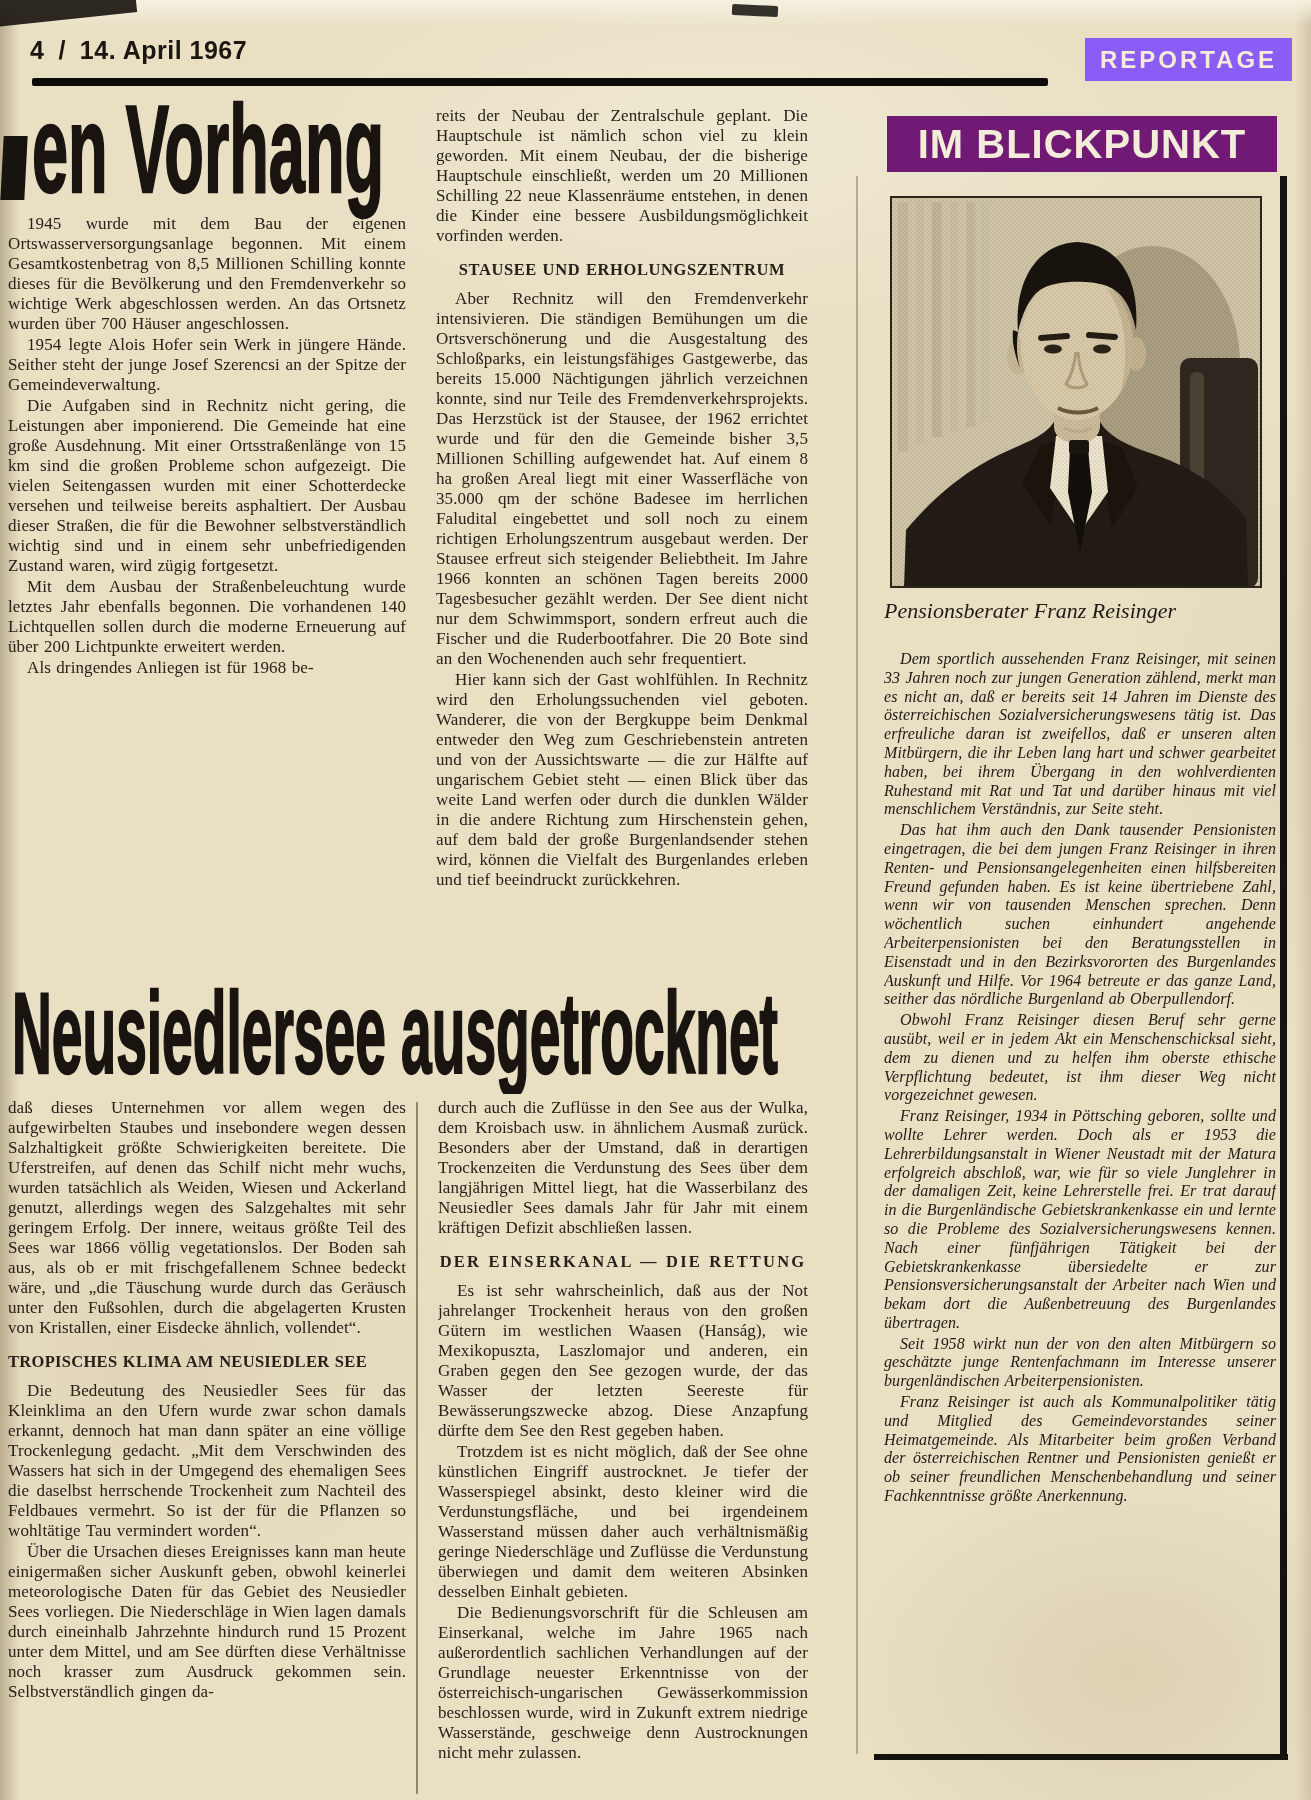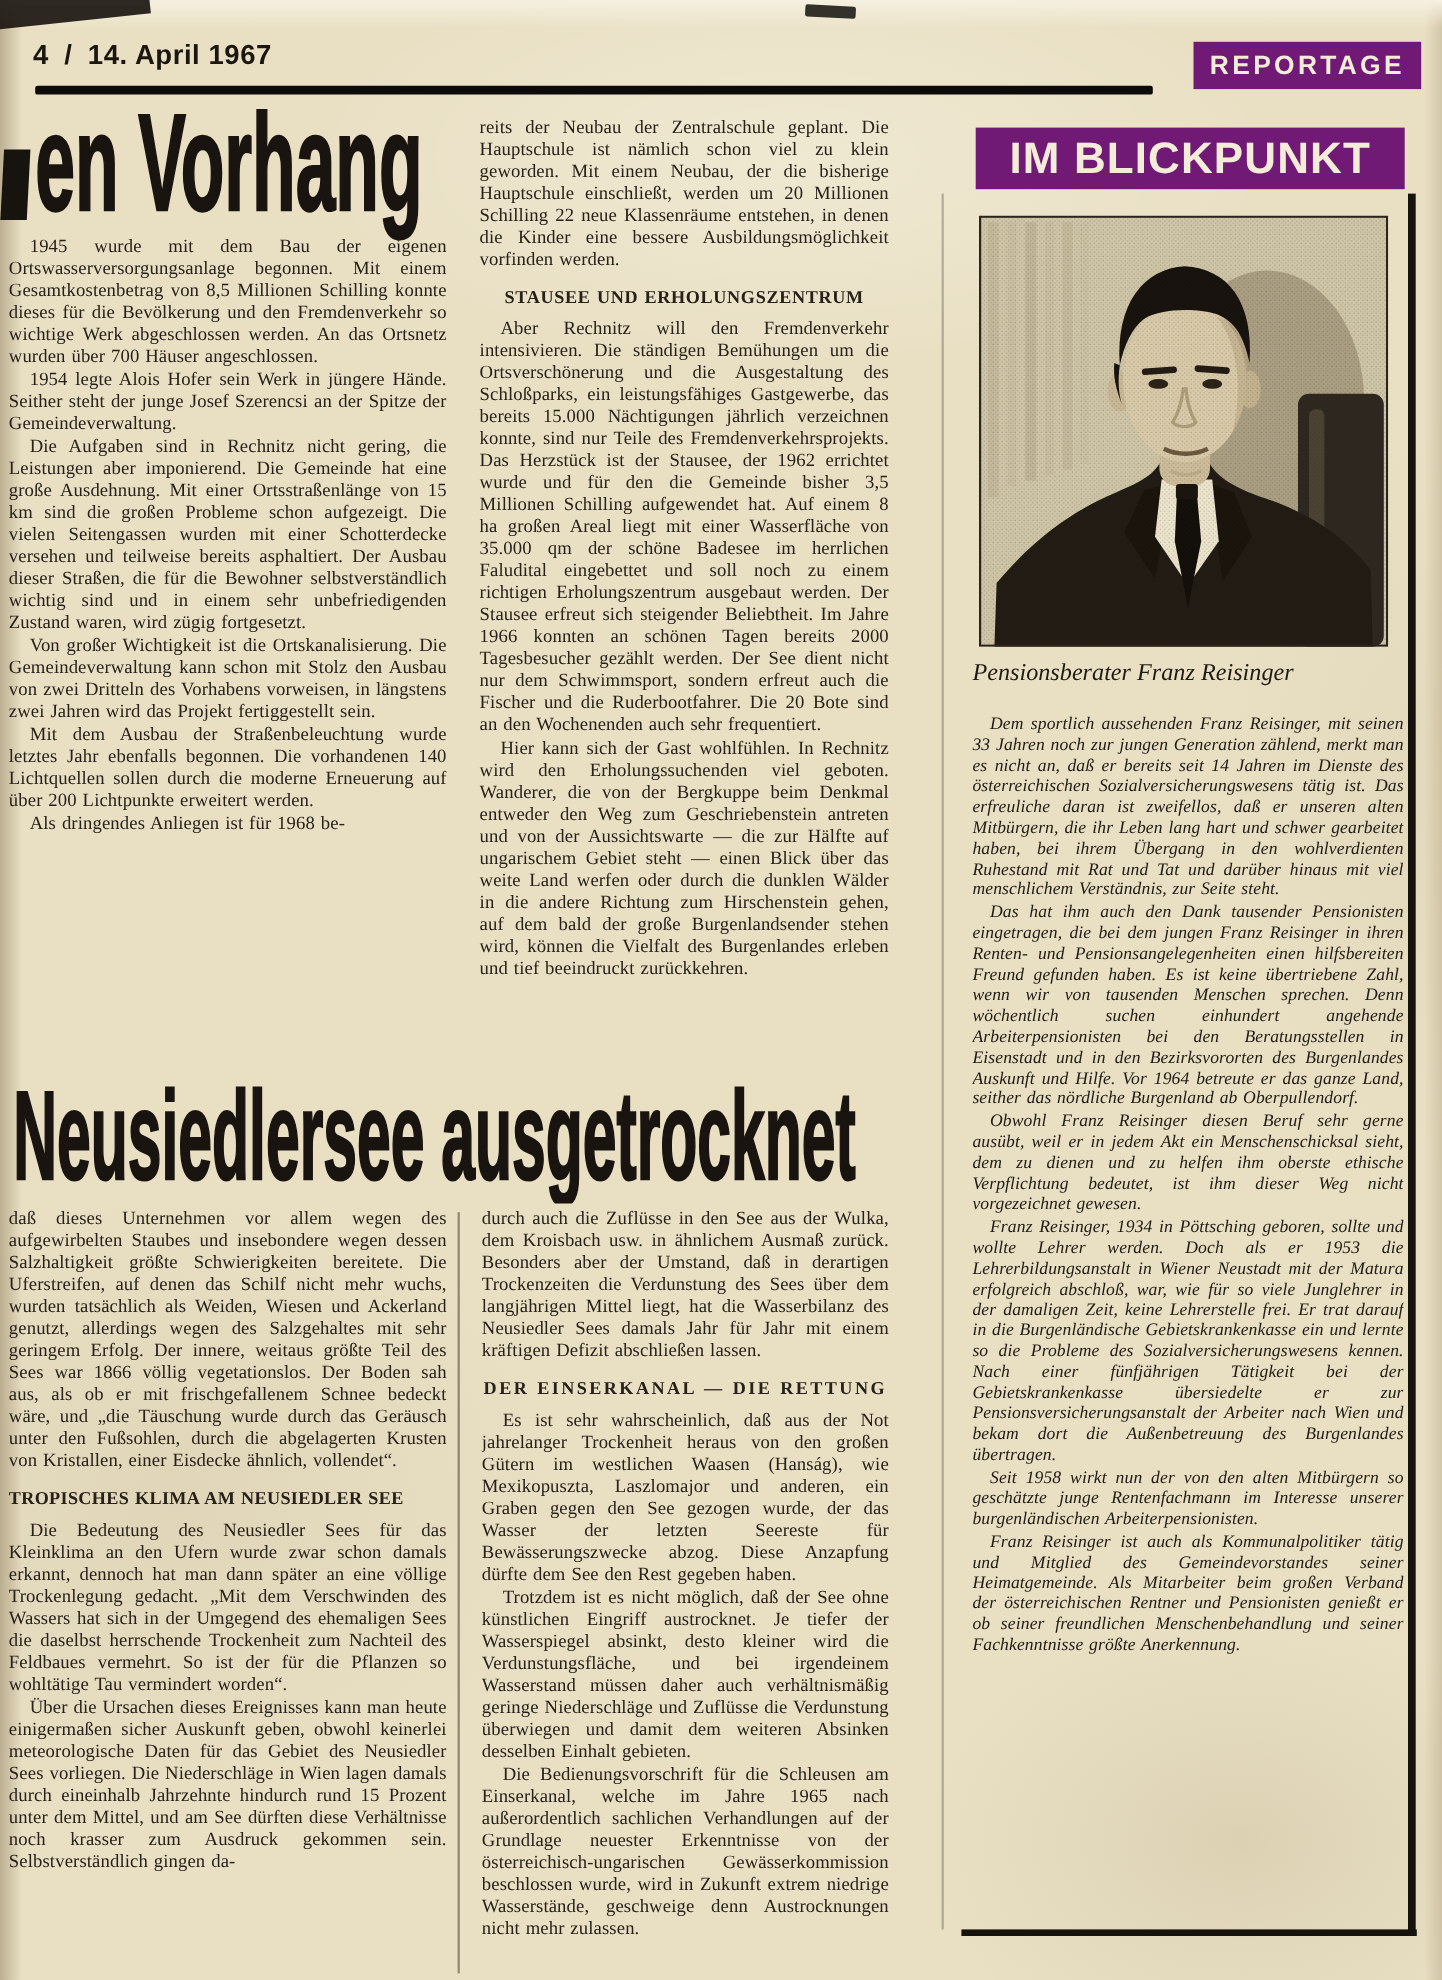--- a/index.html
+++ b/index.html
@@ -17,21 +17,21 @@
     color:#241e16;
   }
   .abs{position:absolute;}
   
   #top-band{left:0;top:0;width:1311px;height:26px;background:linear-gradient(180deg,#f5f0e0,rgba(245,240,224,0));}
   #corner-smudge{left:-14px;top:-10px;width:150px;height:30px;background:#17120d;transform:rotate(-6deg);opacity:.9;}
   #top-speck{left:732px;top:5px;width:46px;height:11px;background:#12100c;transform:rotate(3deg);opacity:.85;border-radius:2px;}
   #header-meta{left:30px;top:36px;font-family:"Liberation Sans",sans-serif;font-weight:bold;font-size:25px;color:#1b1610;letter-spacing:.5px;}
   #header-meta .sep{margin:0 14px;}
   #header-rule{left:32px;top:78px;width:1016px;height:8px;background:#0d0b09;border-radius:2px;}
-  #reportage-badge{left:1085px;top:38px;width:207px;height:43px;background:#701a75;color:#f2ecd9;
+  #reportage-badge{left:1085px;top:38px;width:207px;height:43px;background:#8b5cf6;color:#f2ecd9;
     font-family:"Liberation Sans",sans-serif;font-weight:bold;font-size:24px;letter-spacing:3px;
     display:flex;align-items:center;justify-content:center;}
   
   .big-hl{font-family:"Liberation Sans",sans-serif;font-weight:800;color:#191410;white-space:nowrap;
     -webkit-text-stroke:2.2px #191410;}
   #headline-top{left:0;top:86px;width:386px;height:136px;overflow:hidden;}
   #headline-top .hl-text{position:absolute;left:32px;top:-6px;font-size:118px;line-height:130px;
     transform:scale(.55,1.06);transform-origin:left top;}
   #headline-top .hl-frag{position:absolute;left:2px;top:50px;width:24px;height:64px;background:#17130e;transform:skewX(-3deg);}
   #headline-mid{left:10px;top:972px;width:850px;height:122px;overflow:hidden;}
@@ -79,21 +79,20 @@
 
 <div class="abs" id="headline-top">
   <div class="hl-frag"></div>
   <span class="hl-text big-hl">en Vorhang</span>
 </div>
 
 <section class="col" id="col1-upper">
   <p>1945 wurde mit dem Bau der eigenen Ortswasserversorgungsanlage begonnen. Mit einem Gesamtkostenbetrag von 8,5 Millionen Schilling konnte dieses für die Bevölkerung und den Fremdenverkehr so wichtige Werk abgeschlossen werden. An das Ortsnetz wurden über 700 Häuser angeschlossen.</p>
   <p>1954 legte Alois Hofer sein Werk in jüngere Hände. Seither steht der junge Josef Szerencsi an der Spitze der Gemeindeverwaltung.</p>
   <p>Die Aufgaben sind in Rechnitz nicht gering, die Leistungen aber imponierend. Die Gemeinde hat eine große Ausdehnung. Mit einer Ortsstraßenlänge von 15 km sind die großen Probleme schon aufgezeigt. Die vielen Seitengassen wurden mit einer Schotterdecke versehen und teilweise bereits asphaltiert. Der Ausbau dieser Straßen, die für die Bewohner selbstverständlich wichtig sind und in einem sehr unbefriedigenden Zustand waren, wird zügig fortgesetzt.</p>
-  <p>Von großer Wichtigkeit ist die Ortskanalisierung. Die Gemeindeverwaltung kann schon mit Stolz den Ausbau von zwei Dritteln des Vorhabens vorweisen, in längstens zwei Jahren wird das Projekt fertiggestellt sein.</p>
   <p>Mit dem Ausbau der Straßenbeleuchtung wurde letztes Jahr ebenfalls begonnen. Die vorhandenen 140 Lichtquellen sollen durch die moderne Erneuerung auf über 200 Lichtpunkte erweitert werden.</p>
   <p>Als dringendes Anliegen ist für 1968 be-</p>
 </section>
 
 <section class="col" id="col2-upper">
   <p class="noind">reits der Neubau der Zentralschule geplant. Die Hauptschule ist nämlich schon viel zu klein geworden. Mit einem Neubau, der die bisherige Hauptschule einschließt, werden um 20 Millionen Schilling 22 neue Klassenräume entstehen, in denen die Kinder eine bessere Ausbildungsmöglichkeit vorfinden werden.</p>
   <h3 class="subhead">STAUSEE UND ERHOLUNGSZENTRUM</h3>
   <p>Aber Rechnitz will den Fremdenverkehr intensivieren. Die ständigen Bemühungen um die Ortsverschönerung und die Ausgestaltung des Schloßparks, ein leistungsfähiges Gastgewerbe, das bereits 15.000 Nächtigungen jährlich verzeichnen konnte, sind nur Teile des Fremdenverkehrsprojekts. Das Herzstück ist der Stausee, der 1962 errichtet wurde und für den die Gemeinde bisher 3,5 Millionen Schilling aufgewendet hat. Auf einem 8 ha großen Areal liegt mit einer Wasserfläche von 35.000 qm der schöne Badesee im herrlichen Faludital eingebettet und soll noch zu einem richtigen Erholungszentrum ausgebaut werden. Der Stausee erfreut sich steigender Beliebtheit. Im Jahre 1966 konnten an schönen Tagen bereits 2000 Tagesbesucher gezählt werden. Der See dient nicht nur dem Schwimmsport, sondern erfreut auch die Fischer und die Ruderbootfahrer. Die 20 Bote sind an den Wochenenden auch sehr frequentiert.</p>
   <p>Hier kann sich der Gast wohlfühlen. In Rechnitz wird den Erholungssuchenden viel geboten. Wanderer, die von der Bergkuppe beim Denkmal entweder den Weg zum Geschriebenstein antreten und von der Aussichtswarte — die zur Hälfte auf ungarischem Gebiet steht — einen Blick über das weite Land werfen oder durch die dunklen Wälder in die andere Richtung zum Hirschenstein gehen, auf dem bald der große Burgenlandsender stehen wird, können die Vielfalt des Burgenlandes erleben und tief beeindruckt zurückkehren.</p>
 </section>

